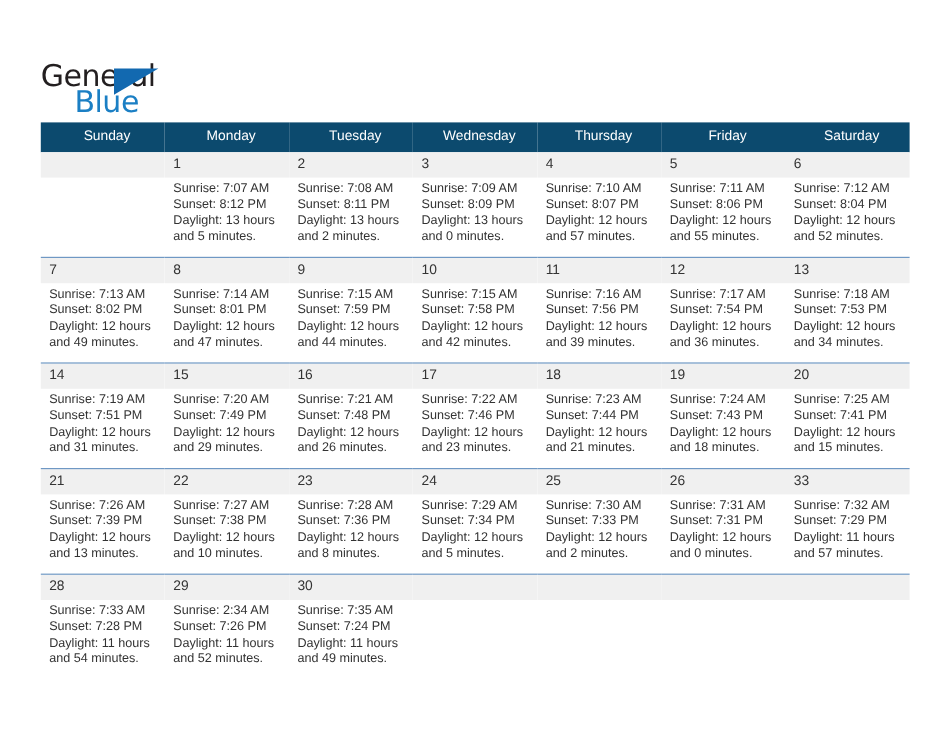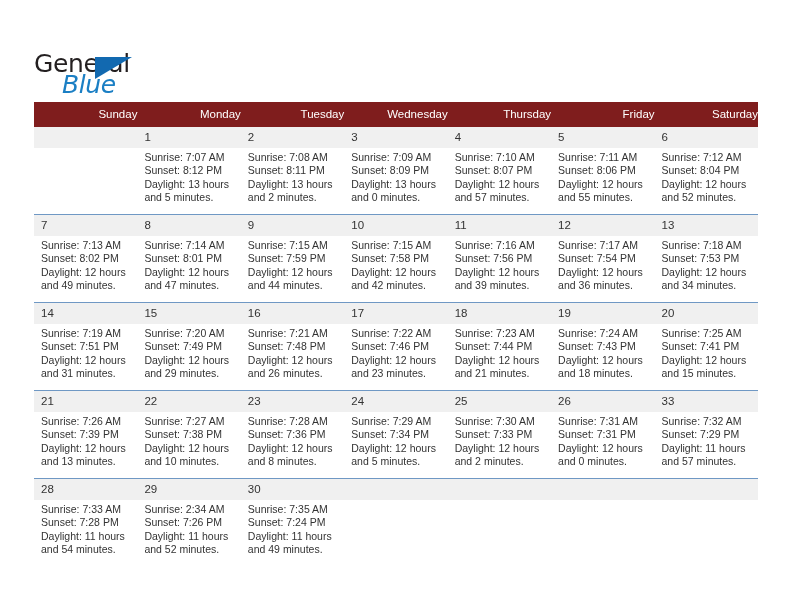--- a/index.html
+++ b/index.html
@@ -53,21 +53,20 @@
   }
   .logo-blue {
     position: absolute;
     left: 28px;
     top: 21px;
     font-size: 25px;
     letter-spacing: -0.4px;
     color: #1b7fc4;
     font-family: "DejaVu Sans", sans-serif;
     line-height: 28px;
-    font-style: italic;
   }
   .logo-triangle {
     position: absolute;
     left: 61px;
     top: 7px;
     width: 0;
     height: 0;
     border-left: 37px solid #1269b0;
     border-bottom: 22px solid transparent;
   }
@@ -93,25 +92,25 @@
 
   
   .calendar {
     width: 724px;
     border-collapse: collapse;
     table-layout: fixed;
     margin-top: 6px;
   }
 
   .calendar th {
-    background: #7f1d1d;
+    background: #0c4a6e;
     color: #ffffff;
     font-weight: normal;
     font-size: 11.5px;
-    text-align: right;
+    text-align: center;
     padding: 5px 0 6px 7px;
     line-height: 14px;
     border: none;
   }
 
   .calendar td {
     width: 103.4px;
     vertical-align: top;
     padding: 0;
     border: none;

